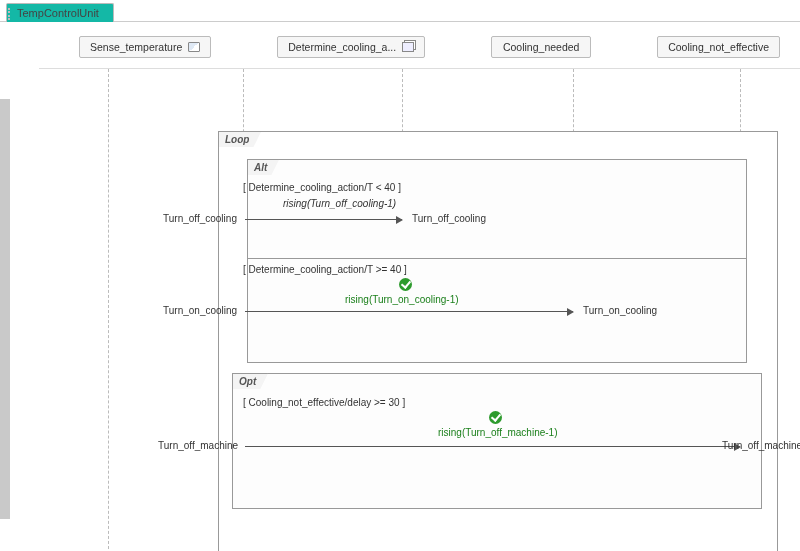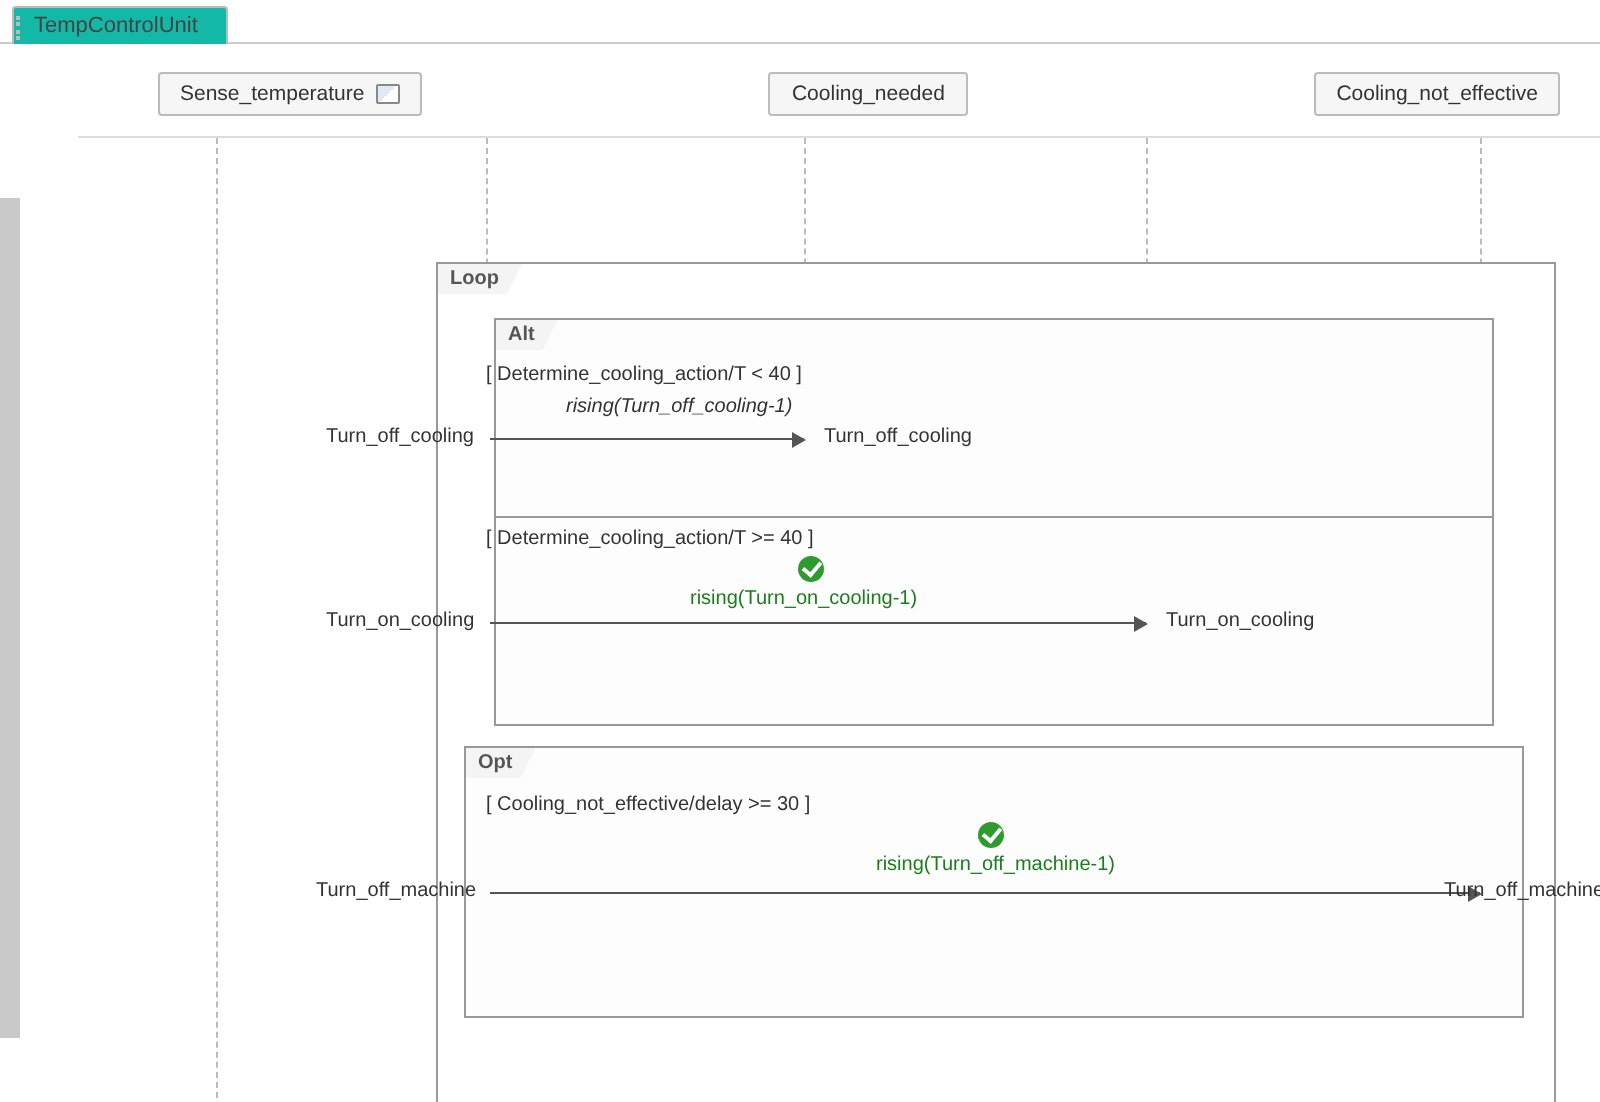--- a/index.html
+++ b/index.html
@@ -105,20 +105,21 @@
     top: -1px; left: -1px;
     border: 1px solid #999;
     border-right: none;
     border-bottom: none;
     background: #f4f4f4;
     padding: 2px 12px 2px 6px;
     font-size: 10px;
     font-weight: bold;
     color: #555;
     clip-path: polygon(0 0, 100% 0, calc(100% - 8px) 100%, 0 100%);
+    font-style: italic;
   }
   .loop-frag { left: 218px; top: 62px; width: 560px; height: 432px; }
   .alt-frag  { left: 232px; top: 90px;  width: 500px; height: 204px; background: #fdfdfd; margin-left: 15px; }
   .opt-frag  { left: 232px; top: 304px; width: 530px; height: 136px; background: #fdfdfd; }
   .guard {
     position: absolute;
     font-size: 10px;
     color: #333;
   }
   .label {
@@ -182,20 +183,24 @@
     <span>TempControlUnit</span>
   </div>
 </div>
 
 <div class="lifeline-header-row">
   <div class="lifeline-box">
     <span>Sense_temperature</span>
     <span class="small-icon"></span>
   </div>
   <div class="lifeline-box">
+    <span>Determine_cooling_a...</span>
+    <span class="stack-icon"></span>
+  </div>
+  <div class="lifeline-box">
     <span>Cooling_needed</span>
   </div>
   <div class="lifeline-box">
     <span>Cooling_not_effective</span>
   </div>
 </div>
 
 <div class="canvas">
   <div class="gutter"></div>
 

